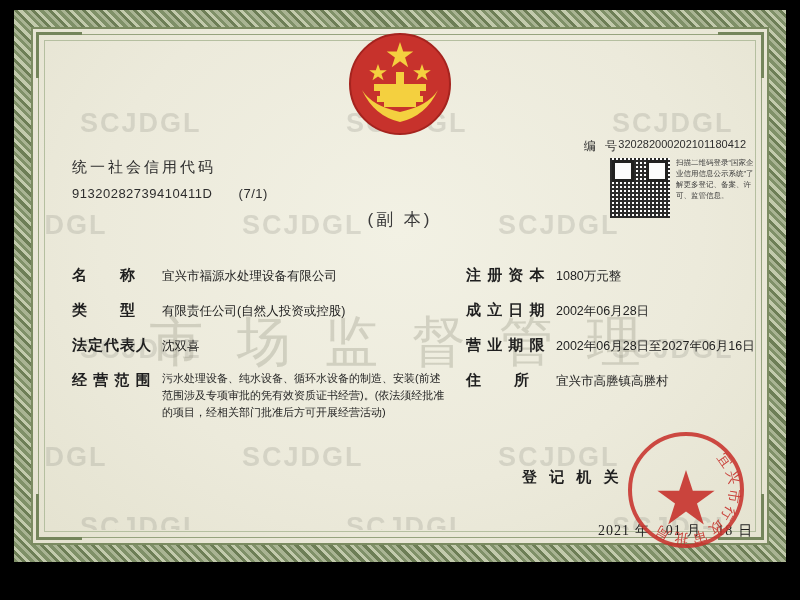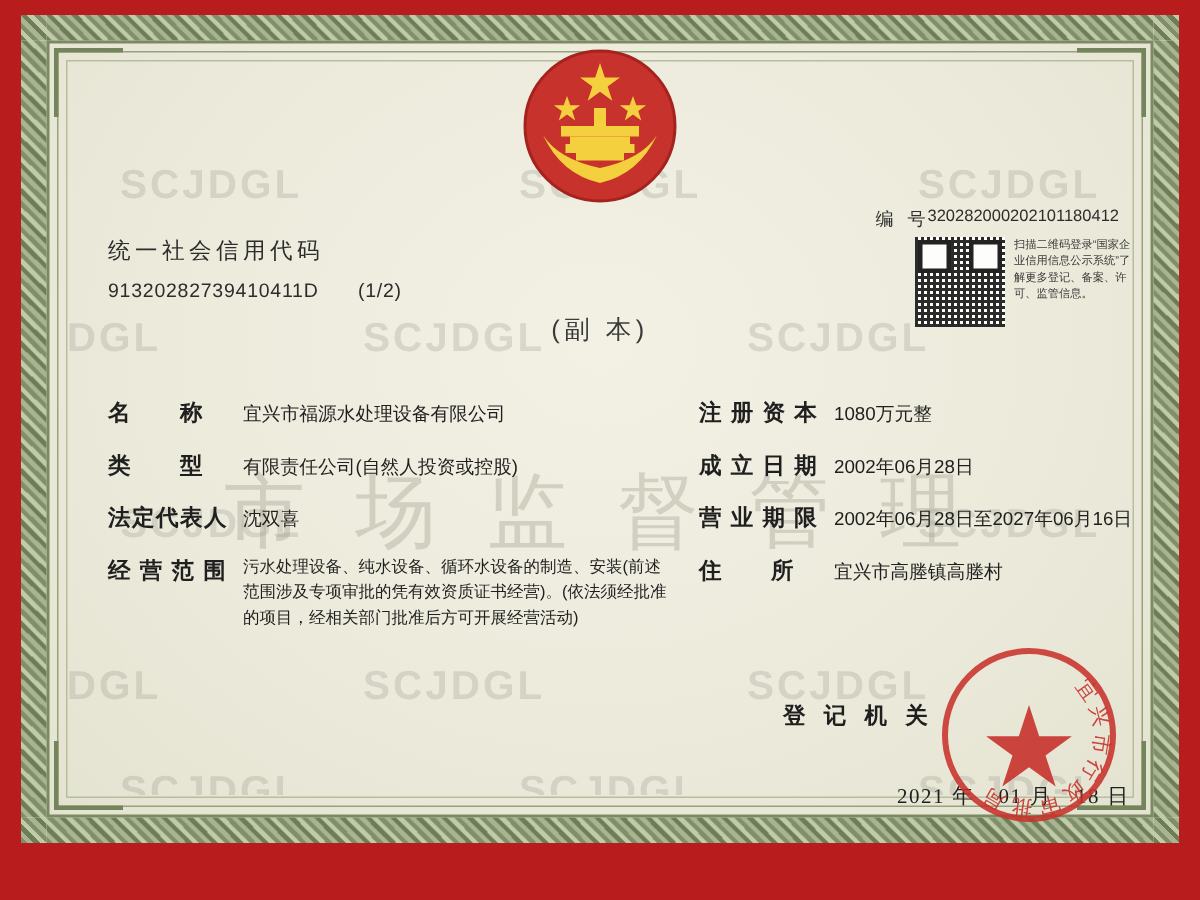--- a/index.html
+++ b/index.html
@@ -8,21 +8,21 @@
     width: 800px;
     height: 600px;
     background: #ffffff;
     font-family: "Liberation Sans", sans-serif;
   }
   #license {
     position: relative;
     width: 800px;
     height: 600px;
     overflow: hidden;
-    background: #b91c1c;
+    background: #000000;
   }
   
   .paper {
     position: absolute;
     left: 14px;
     top: 10px;
     width: 772px;
     height: 552px;
     background:
       radial-gradient(ellipse at 50% 40%, #f2f1e4 0%, #eceadb 55%, #e3e1ce 100%);
@@ -318,21 +318,21 @@
         <path d="M18 62 q12 26 38 32 q26 -6 38 -32 q-10 16 -38 22 q-28 -6 -38 -22z" fill="#f4d03f"></path>
       </svg>
     </div>
 
     <div class="subtitle">(副 本)</div>
 
     <div class="credit-label">统一社会信用代码</div>
     <div class="credit-code">
       <span>91320282739410411D</span>
       <span style="display:inline-block;width:18px"></span>
-      <span>(1/2)</span>
+      <span>(7/1)</span>
     </div>
 
     <div class="reg-no-label">编 号</div>
     <div class="reg-no-value">320282000202101180412</div>
     <div class="qr"></div>
     <div class="qr-note">扫描二维码登录“国家企业信用信息公示系统”了解更多登记、备案、许可、监管信息。</div>
 
     <div class="field-label spread4" style="left:58px; top:256px;">名　　称</div>
     <div class="field-value" style="left:148px; top:258px;">宜兴市福源水处理设备有限公司</div>
 

